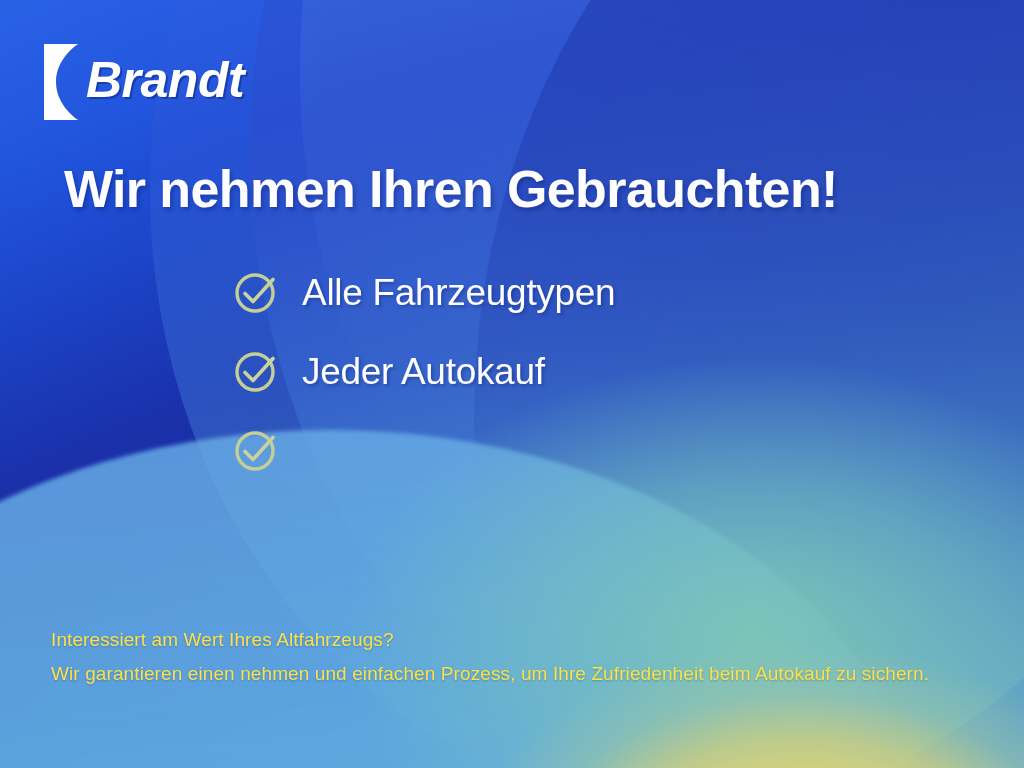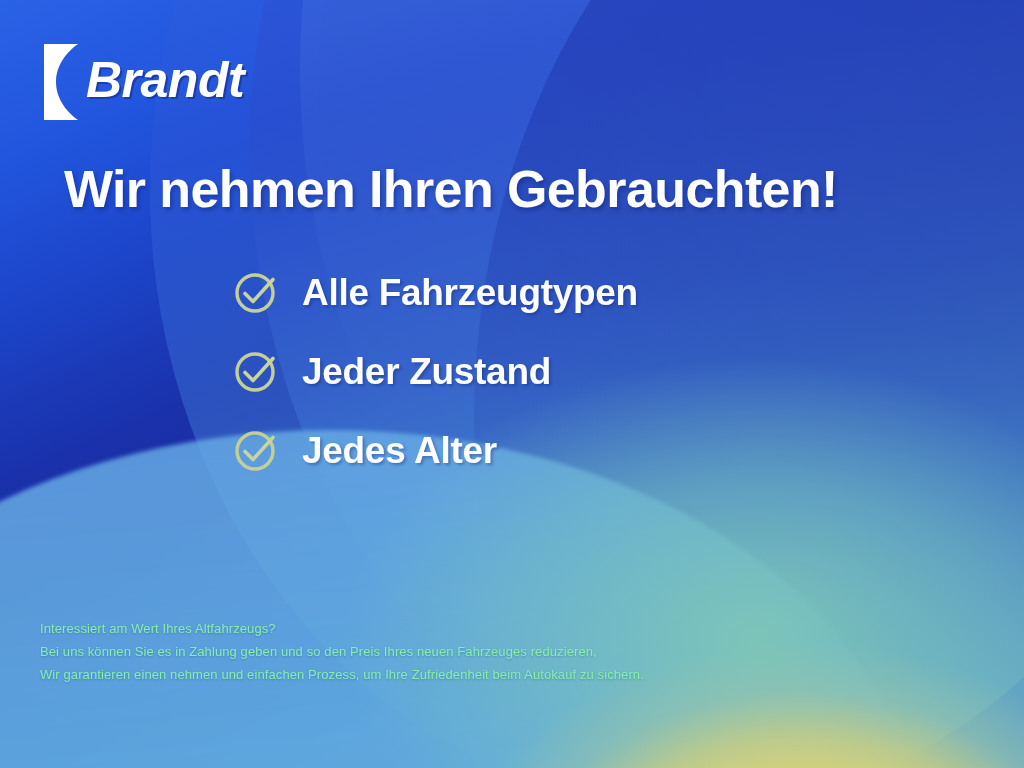--- a/index.html
+++ b/index.html
@@ -215,40 +215,40 @@
     height: 52px;
   }
   .check-icon {
     flex: 0 0 auto;
     width: 48px;
     height: 48px;
     display: block;
   }
   .check-label {
     font-size: 37px;
-    font-weight: 700;
+    font-weight: 400;
     color: #fdfdff;
     letter-spacing: -.3px;
     line-height: 1;
     white-space: nowrap;
     text-shadow: 2px 2px 3px rgba(14,34,110,.35);
   }
 
   
   .bodycopy {
     position: absolute;
     left: 40px;
     top: 617px;
     width: 900px;
   }
   .bodycopy p {
-    margin: 0;
-    font-size: 13px;
+    margin: 11px;
+    font-size: 19px;
     font-weight: 400;
-    color: #86efac;
+    color: #fde047;
     line-height: 23px;
     letter-spacing: .1px;
     white-space: nowrap;
     text-shadow: 0 1px 2px rgba(20,60,110,.30);
   }
 </style>
 </head>
 <body>
 
 <div id="stage">
@@ -285,33 +285,31 @@
         </svg>
         <span class="check-label">Alle Fahrzeugtypen</span>
       </div>
 
 
       <div class="check-row">
         <svg class="check-icon" viewBox="0 0 48 48" aria-hidden="true">
           <circle cx="23" cy="25" r="18" fill="none" stroke="#c3cf96" stroke-width="3.4"></circle>
           <path d="M13 25.5 L21 33.5 L41 11.5" fill="none" stroke="#c8d49c" stroke-width="3.6" stroke-linecap="round" stroke-linejoin="round"></path>
         </svg>
-        <span class="check-label">Jeder Zustand</span>
+        <span class="check-label">Jeder Autokauf</span>
       </div>
 
       <div class="check-row">
         <svg class="check-icon" viewBox="0 0 48 48" aria-hidden="true">
           <circle cx="23" cy="25" r="18" fill="none" stroke="#c3cf96" stroke-width="3.4"></circle>
           <path d="M13 25.5 L21 33.5 L41 11.5" fill="none" stroke="#c8d49c" stroke-width="3.6" stroke-linecap="round" stroke-linejoin="round"></path>
         </svg>
-        <span class="check-label">Jedes Alter</span>
       </div>
 
     </div>
 
     <div class="bodycopy">
       <p>Interessiert am Wert Ihres Altfahrzeugs?</p>
-      <p>Bei uns können Sie es in Zahlung geben und so den Preis Ihres neuen Fahrzeuges reduzieren,</p>
       <p>Wir garantieren einen nehmen und einfachen Prozess, um Ihre Zufriedenheit beim Autokauf zu sichern.</p>
     </div>
 
   </div>
 </div>
 
 </body></html>

